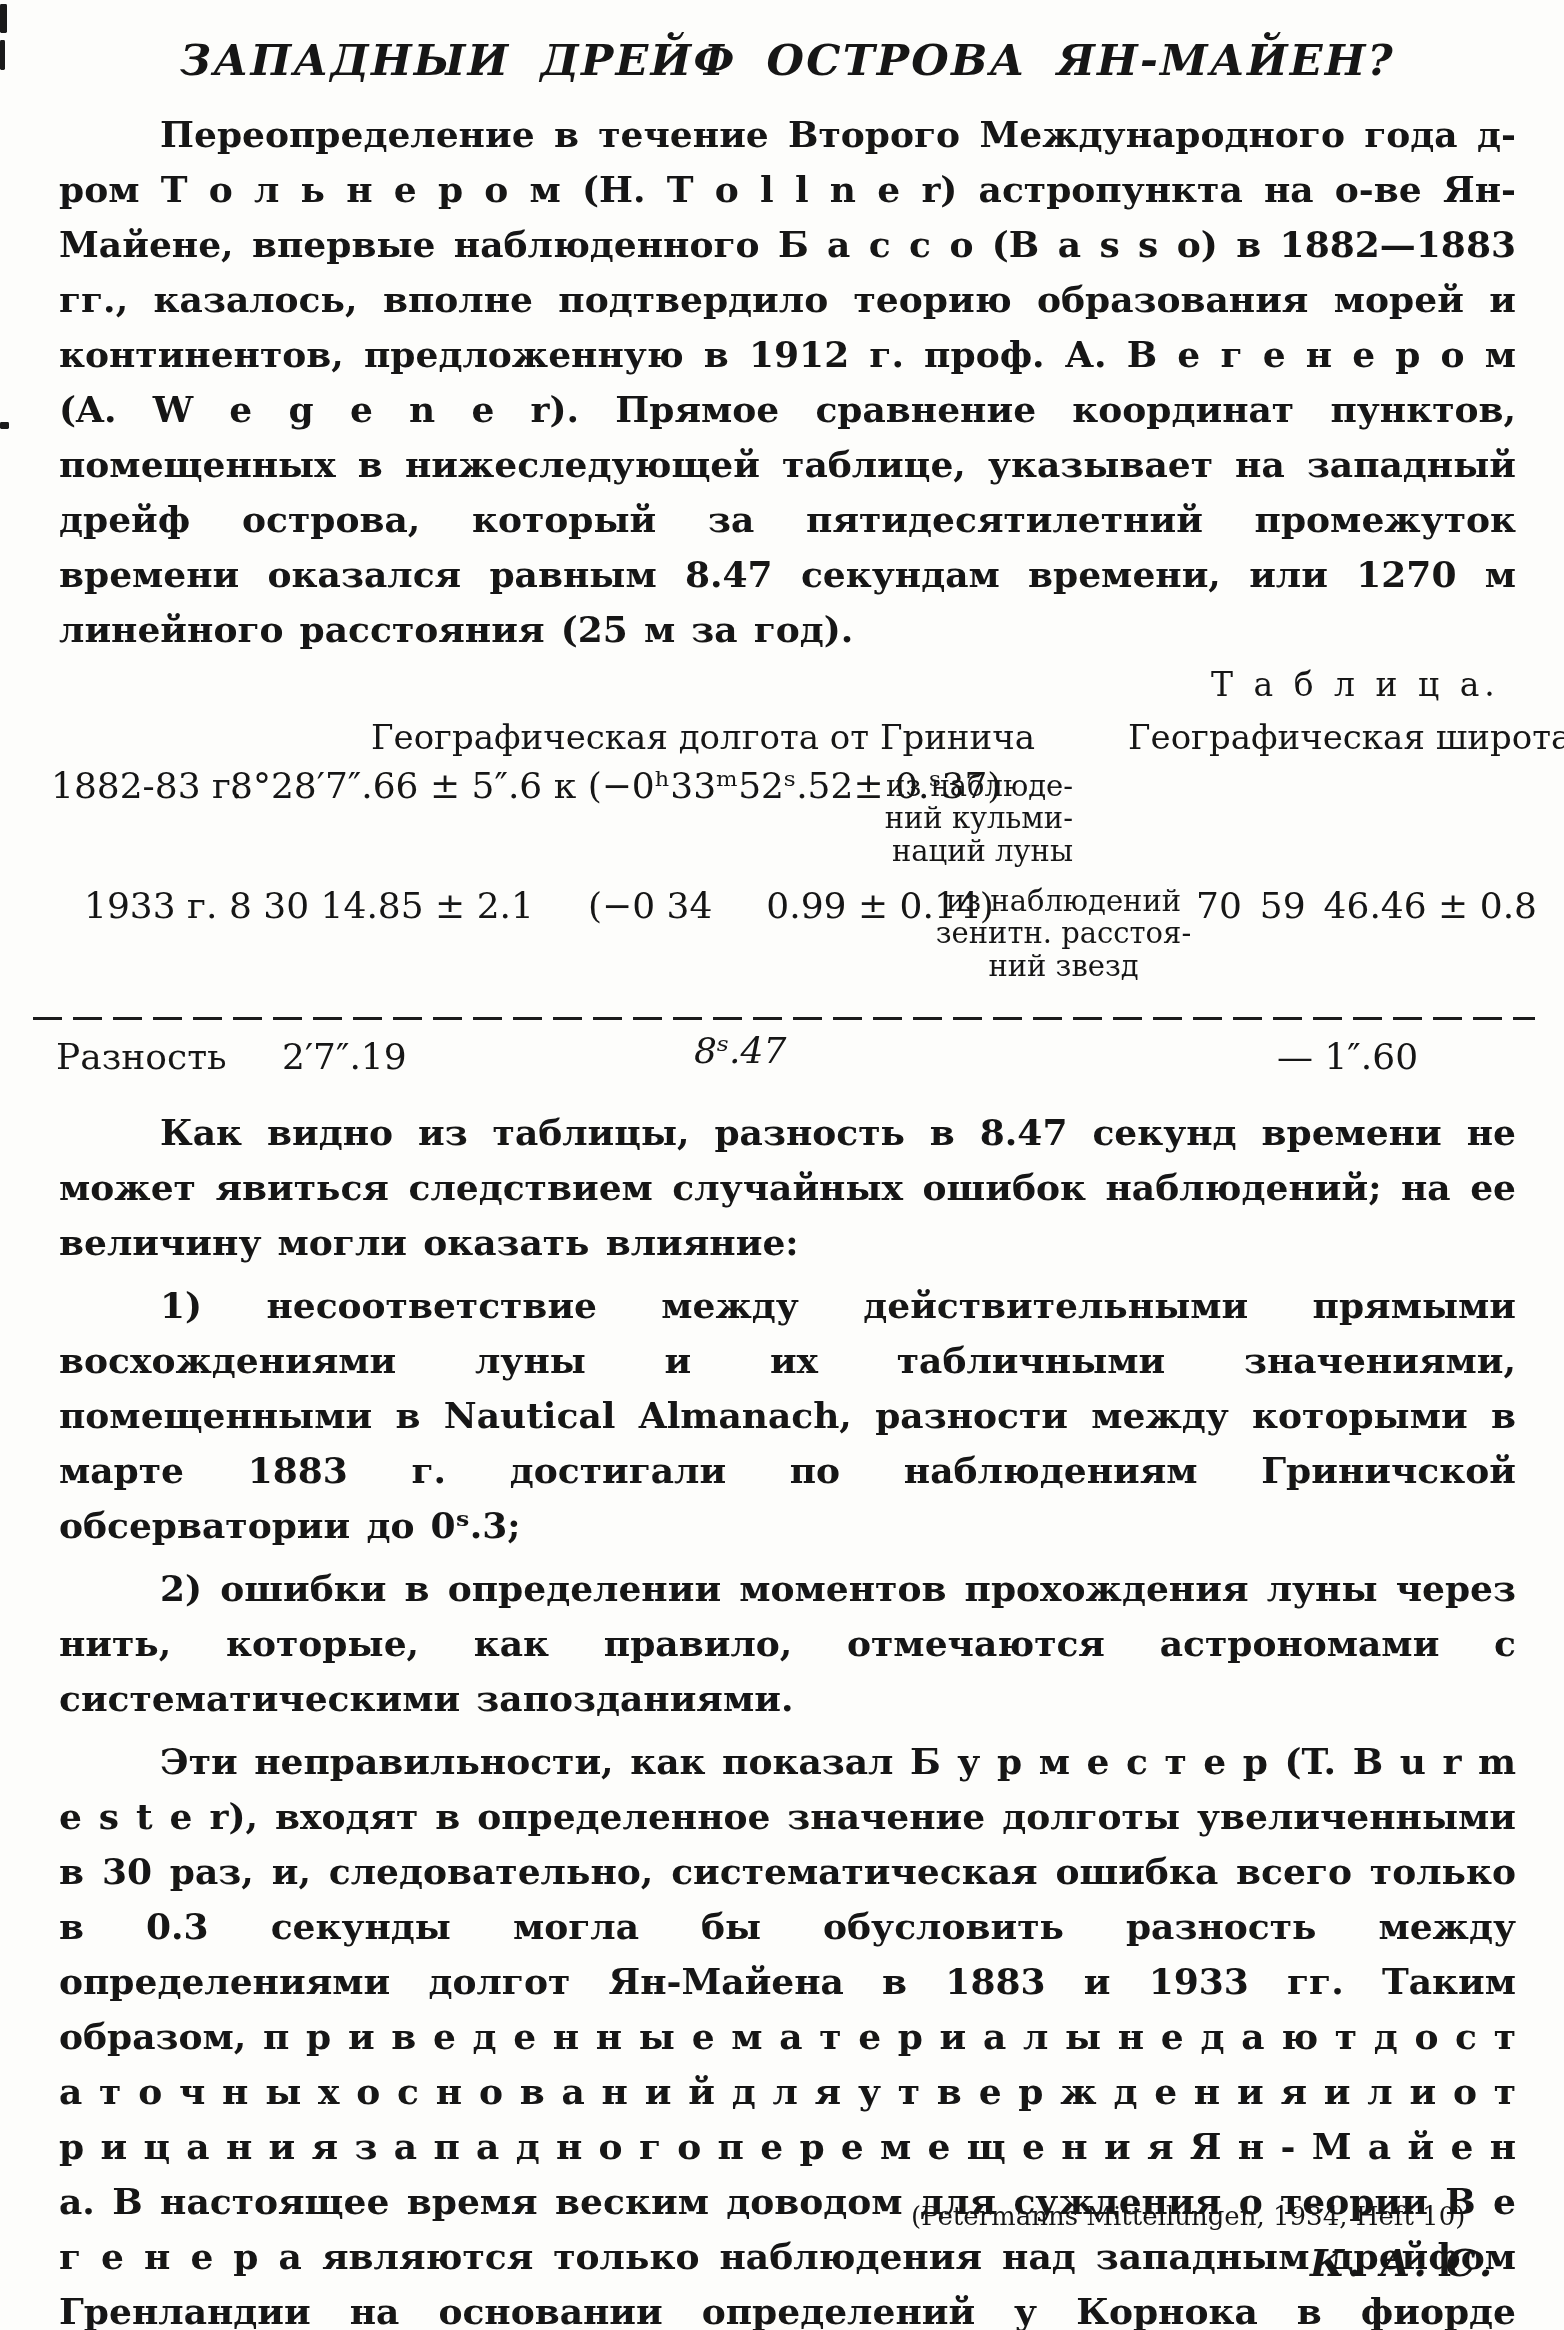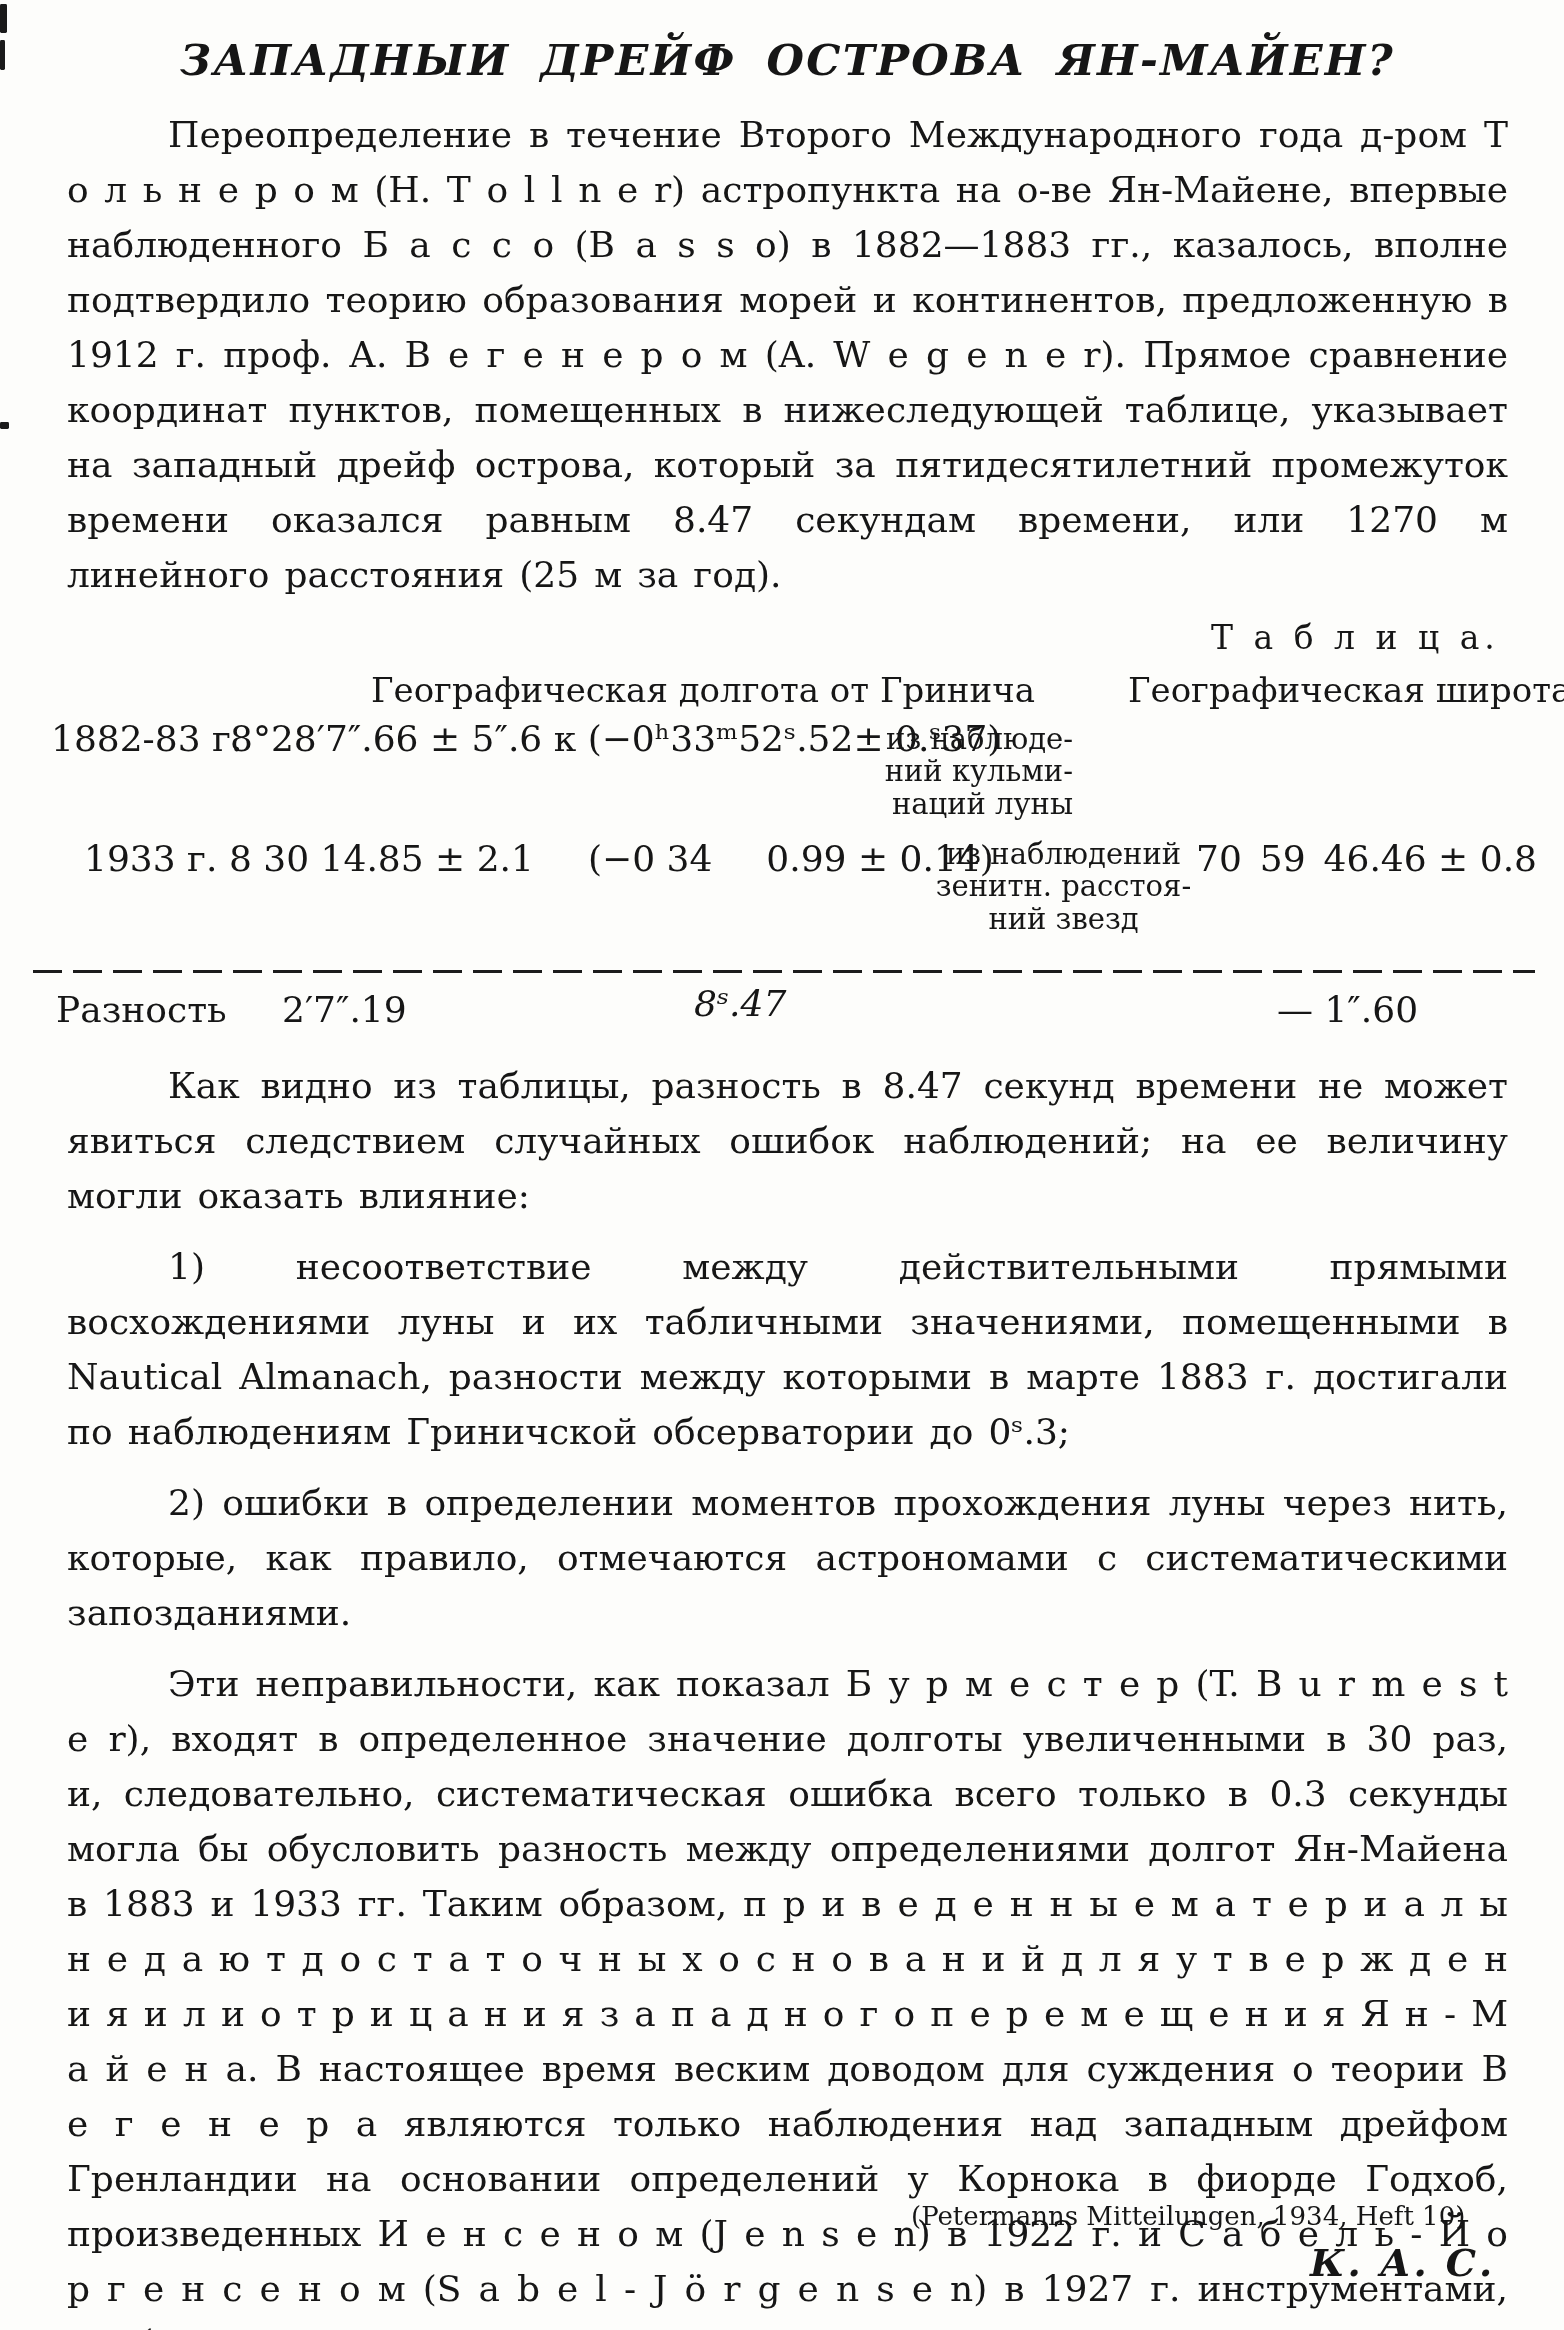--- a/index.html
+++ b/index.html
@@ -18,22 +18,23 @@
     letter-spacing:2.2px;word-spacing:13px;
     margin:0 0 21.7px 0;
     white-space:nowrap;
     font-style:italic;
   }
   .para{
     font-size:36px;line-height:55px;
     text-align:justify;
     text-indent:101px;
     word-spacing:3.6px;
-    margin:16px;
+    margin:8px;
     hyphens:none;
+    font-weight:bold;
   }
   .para.after-table{margin-top:10px;}
   
   .table-block{position:relative;height:430px;margin-top:5.8px;font-size:36px;}
   .table-block .abs{position:absolute;white-space:nowrap;}
   .t-caption{left:1160px;top:0;font-size:33px;letter-spacing:5px;}
   .t-hdr-long{left:320px;top:52px;width:625px;text-align:center;font-size:34px;}
   .t-hdr-lat{left:1077px;top:52px;width:391px;text-align:center;font-size:34px;}
   .r1-year{left:0;top:100px;}
   .r1-long{left:179px;top:100px;}

